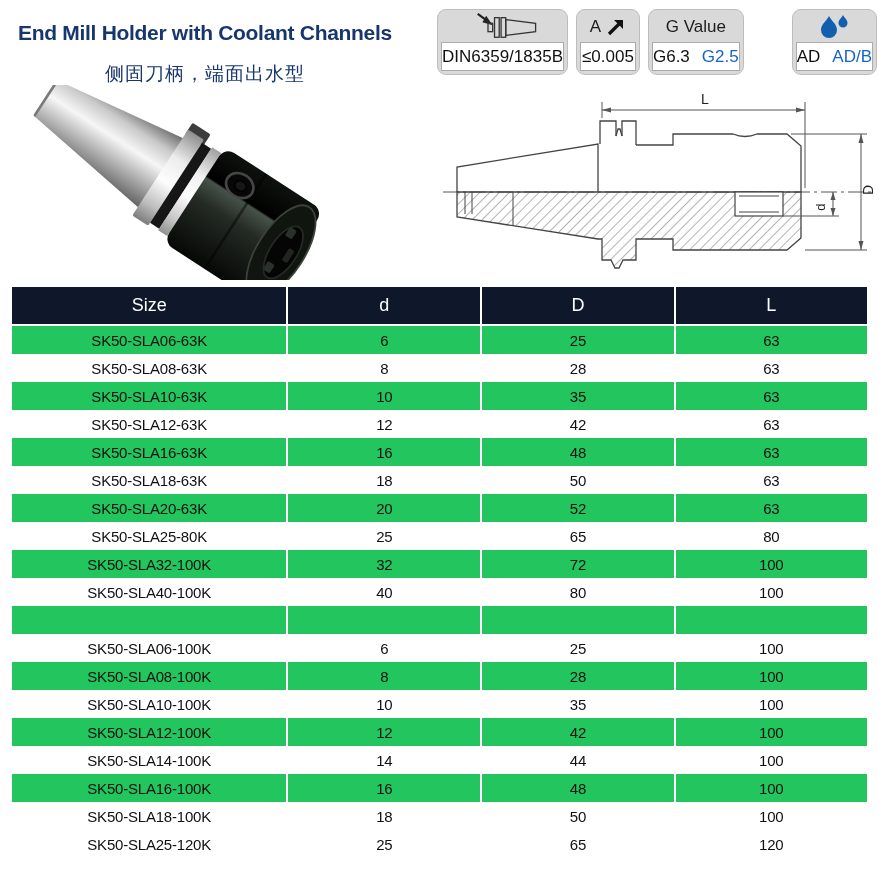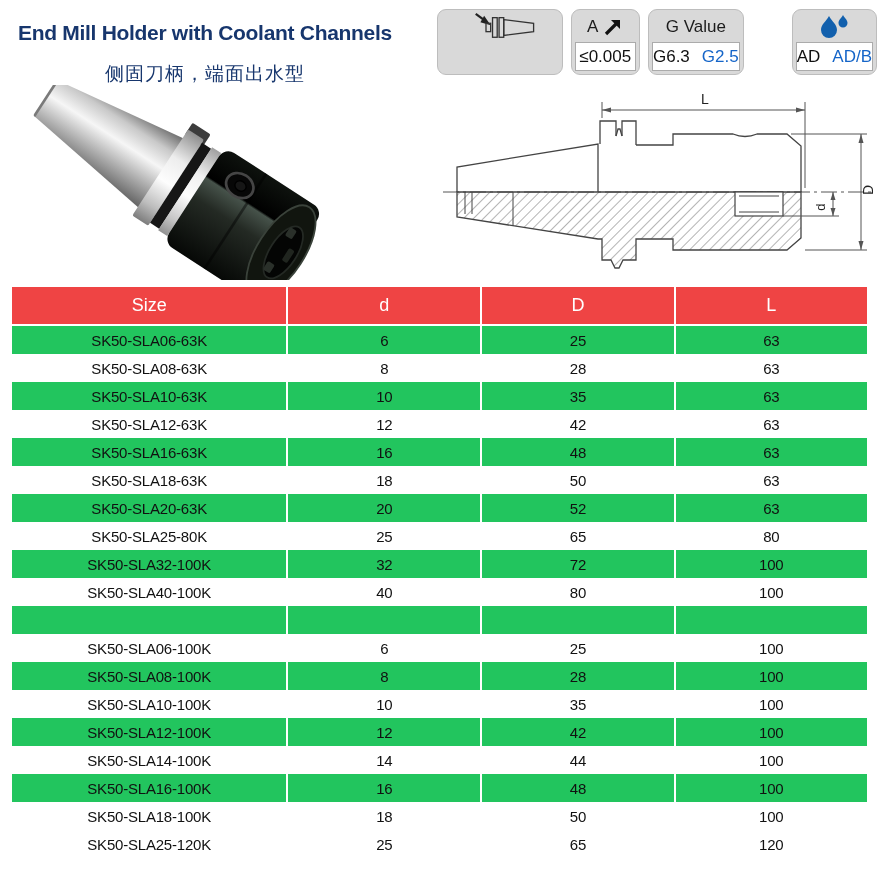--- a/index.html
+++ b/index.html
@@ -24,21 +24,21 @@
   .box-gvalue{width:104px;}
   .box-coolant{width:88px;margin-left:40px;}
 
   
   .photo-wrap{position:absolute;left:15px;top:85px;width:335px;height:195px;}
   .diagram-wrap{position:absolute;left:435px;top:88px;width:444px;height:196px;}
 
   
   table.size-table{position:absolute;left:12px;top:287px;width:855px;border-collapse:collapse;
                    table-layout:fixed;}
-  .size-table th{background:#ef4444;color:#fff;height:35px;font-weight:normal;font-size:18px;
+  .size-table th{background:#0f172a;color:#fff;height:35px;font-weight:normal;font-size:18px;
                  border-right:2px solid #fff;border-bottom:2px solid #fff;}
   .size-table th:last-child{border-right:none;}
   .size-table td{height:28px;text-align:center;font-size:15px;color:#111;
                  border-right:2px solid #fff;padding:0;letter-spacing:-0.2px;}
   .size-table td:last-child{border-right:none;text-align:center;}
   .size-table tr.alt td{background:#22c55e;}
 </style>
 </head>
 <body>
 
@@ -54,20 +54,23 @@
     <div class="spec-box box-standard">
       <div class="spec-top">
         <svg width="96" height="28" viewBox="0 0 96 30">
           <line x1="22" y1="1" x2="33" y2="9" stroke="#222" stroke-width="2.4"></line>
           <polygon points="38,13 27,10 31,3" fill="#222"></polygon>
           <rect x="33" y="11" width="5" height="9" fill="none" stroke="#333" stroke-width="1.4"></rect>
           <rect x="40" y="5" width="5" height="21" fill="none" stroke="#333" stroke-width="1.4"></rect>
           <rect x="47" y="5" width="5" height="21" fill="none" stroke="#333" stroke-width="1.4"></rect>
           <polygon points="52,7 84,11 84,20 52,24" fill="none" stroke="#333" stroke-width="1.4"></polygon>
         </svg>
+      </div>
+      <div class="spec-val">
+        <span>DIN6359/1835B</span>
       </div>
     </div>
 
     <div class="spec-box box-runout">
       <div class="spec-top">
         <span>A</span>
         <svg width="20" height="20" viewBox="0 0 20 20">
           <line x1="3" y1="17" x2="13" y2="7" stroke="#111" stroke-width="3.2"></line>
           <polygon points="17,3 17,12 8,3" fill="#111"></polygon>
         </svg>

